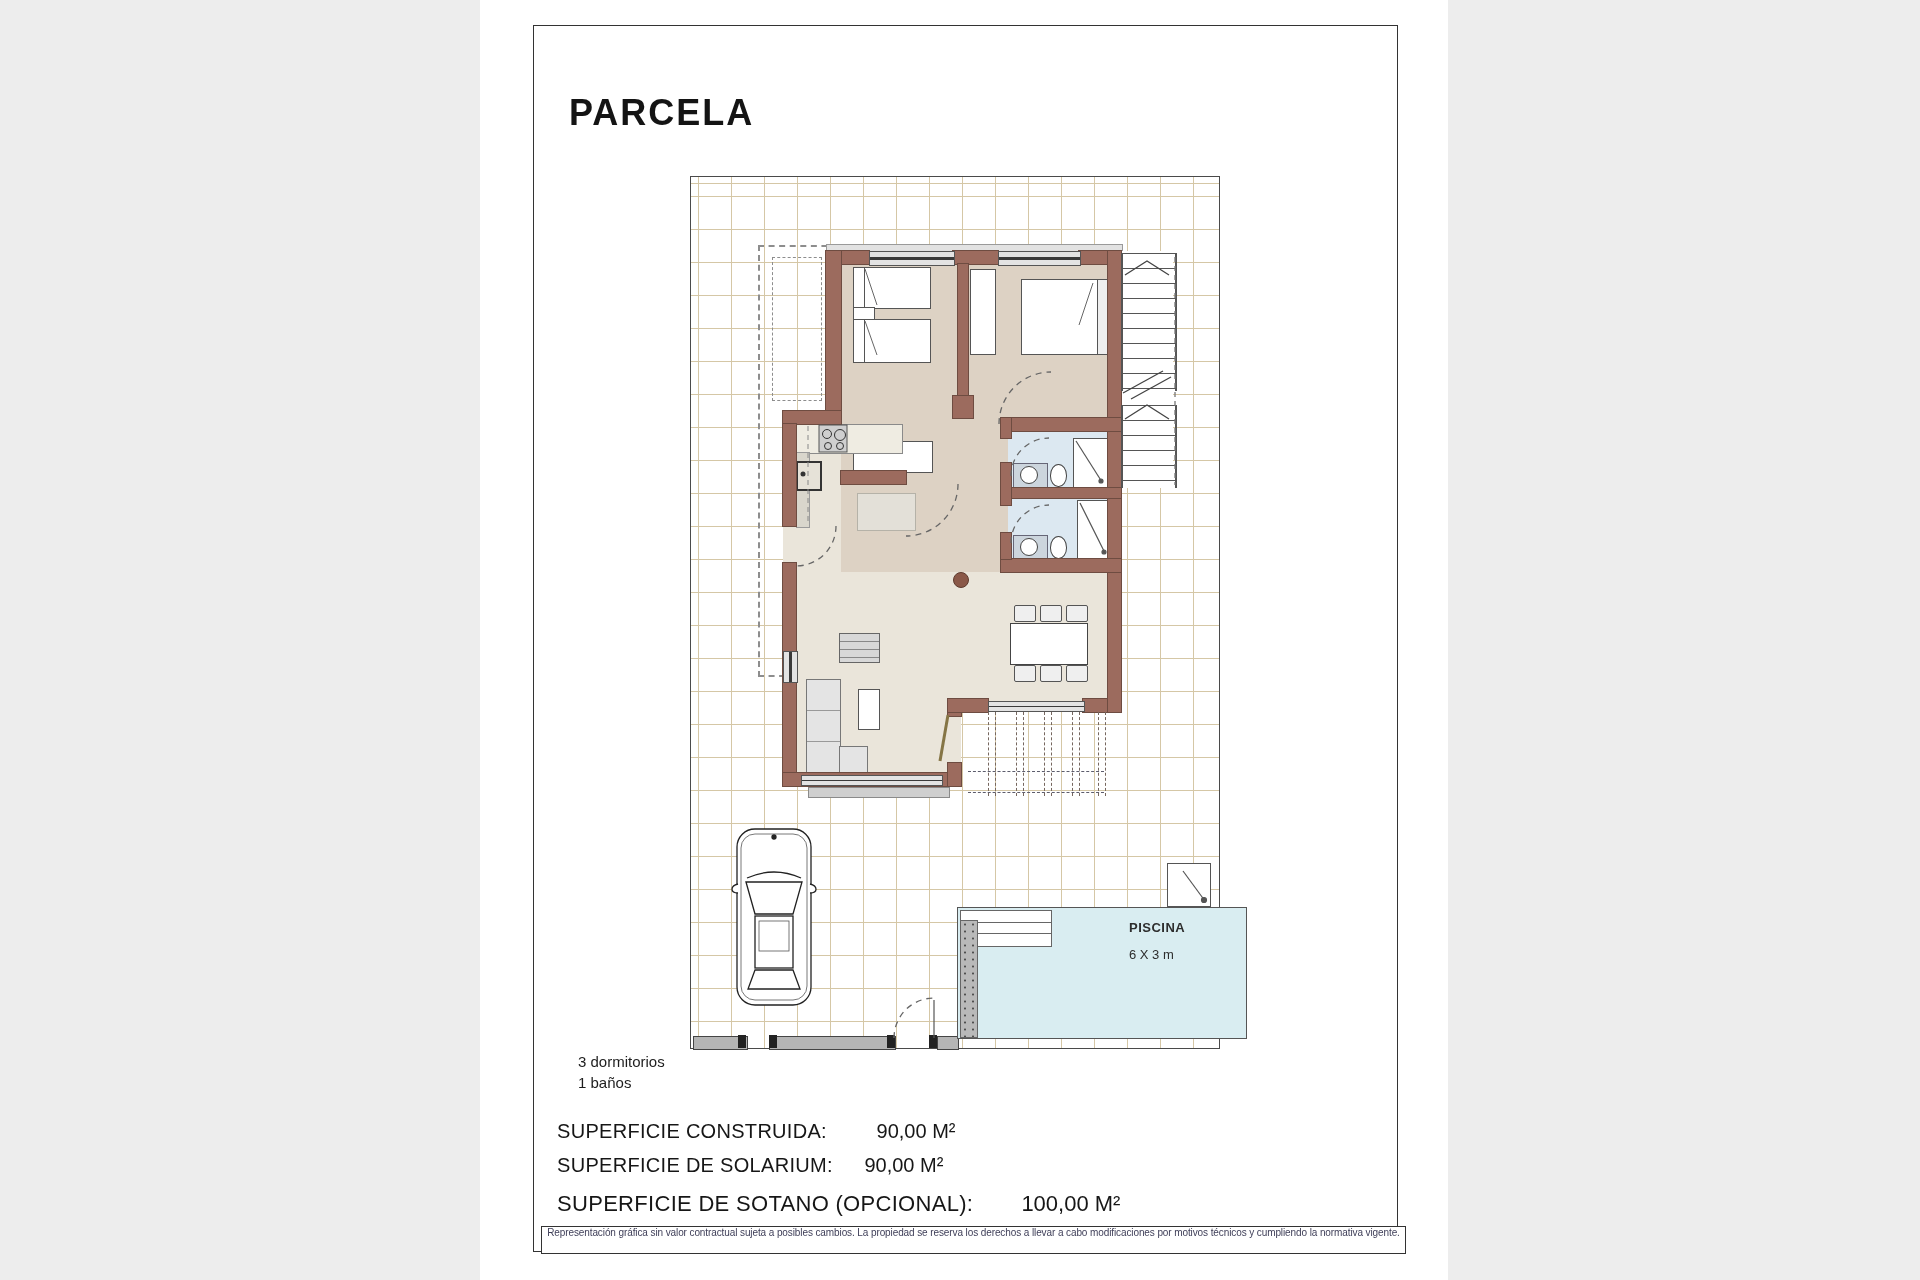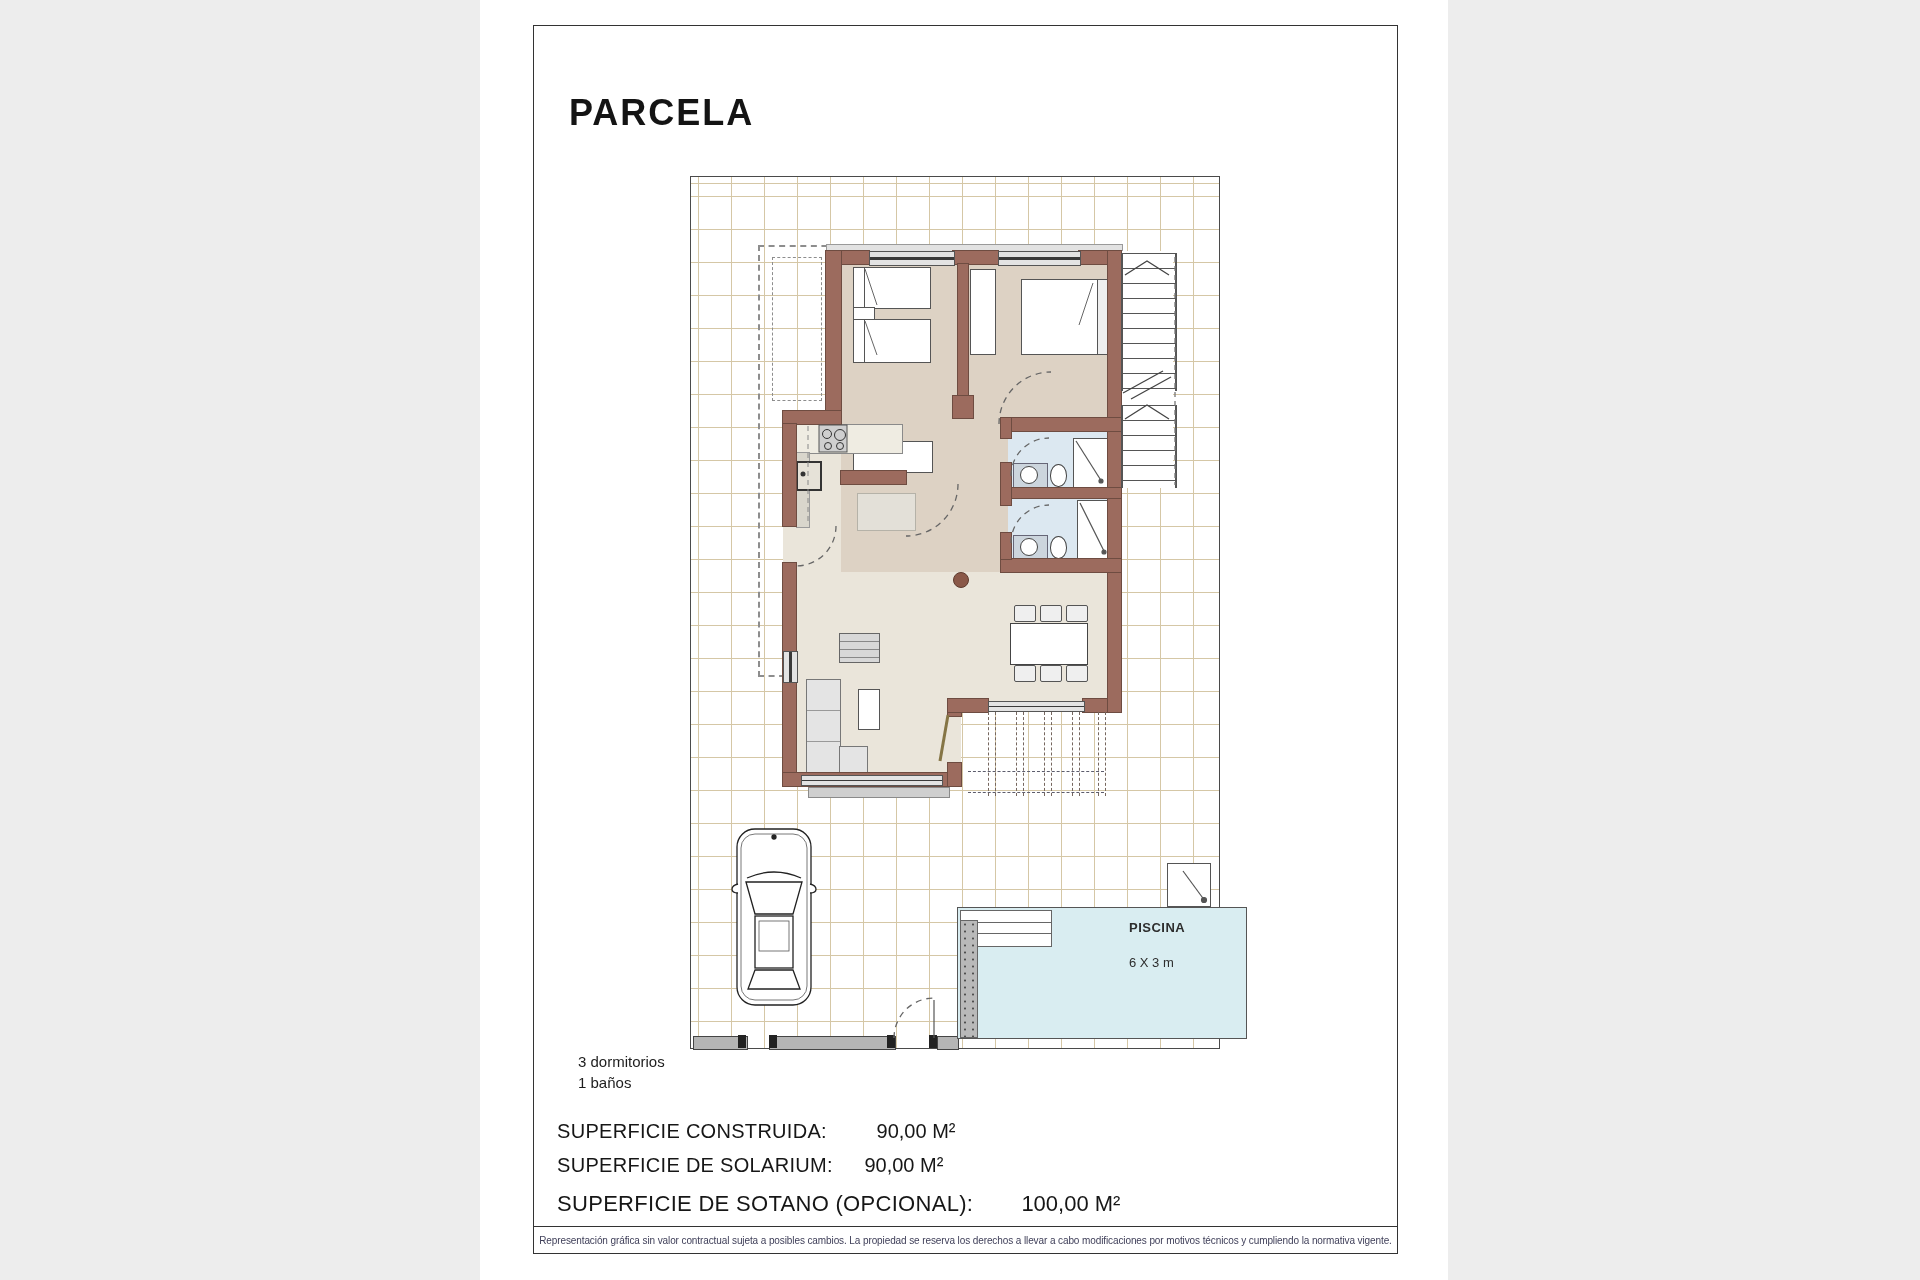--- a/index.html
+++ b/index.html
@@ -20,25 +20,25 @@
   .treads{position:absolute;border-left:2px solid #555;border-right:2px solid #555;
     background-image:repeating-linear-gradient(180deg,#555 0 1px,transparent 1px 15px);}
   .beam{position:absolute;width:6px;border-left:1.5px dashed #76675f;border-right:1.5px dashed #76675f;}
   .dash2{border:2px dashed #8d8d8d;}
   .dash1{border:1.5px dashed #8d8d8d;}
   .chair{position:absolute;width:20px;height:15px;background:#efefef;border:1px solid #555;border-radius:2px;}
   .poolbar{background:#b9b9b9;background-image:radial-gradient(#4f4f4f 1px,transparent 1.4px);background-size:8px 7px;border:1px solid #666;}
   .feat{position:absolute;left:98px;top:1051px;font-size:15px;line-height:21px;color:#1d1d1d;}
   .area-row{position:absolute;left:77px;color:#161616;white-space:nowrap;font-weight:500;}
   .area-row .lbl{letter-spacing:.3px;}
-  .bar{position:absolute;left:53px;top:1226px;width:863px;height:26px;border:1px solid #333;background:#fff;
-       display:flex;align-items:center;justify-content:center;}
+  .bar{position:absolute;left:61px;top:1226px;width:863px;height:26px;border:1px solid #333;background:#fff;
+       display:flex;align-items:flex-start;justify-content:center;}
   .bar span{font-size:10px;letter-spacing:-0.1px;color:#3e3e58;white-space:nowrap;}
   .pool-label{position:absolute;left:171px;top:12px;font-size:13px;font-weight:600;color:#2e2e2e;letter-spacing:.5px;}
-  .pool-dims{position:absolute;left:171px;top:47px;font-size:13px;color:#2e2e2e;}
+  .pool-dims{position:absolute;left:171px;top:39px;font-size:13px;color:#2e2e2e;}
 </style>
 </head>
 <body>
 
 <div class="stage">
   <div class="paper">
     <div class="frame"></div>
 
     <div class="page-title">PARCELA</div>
 

